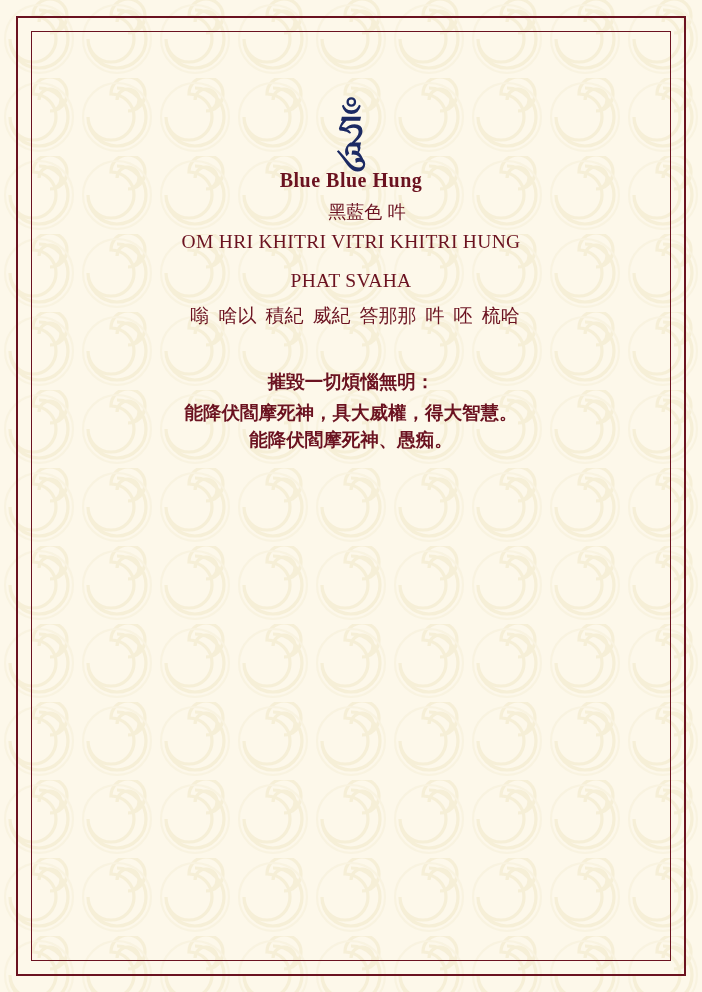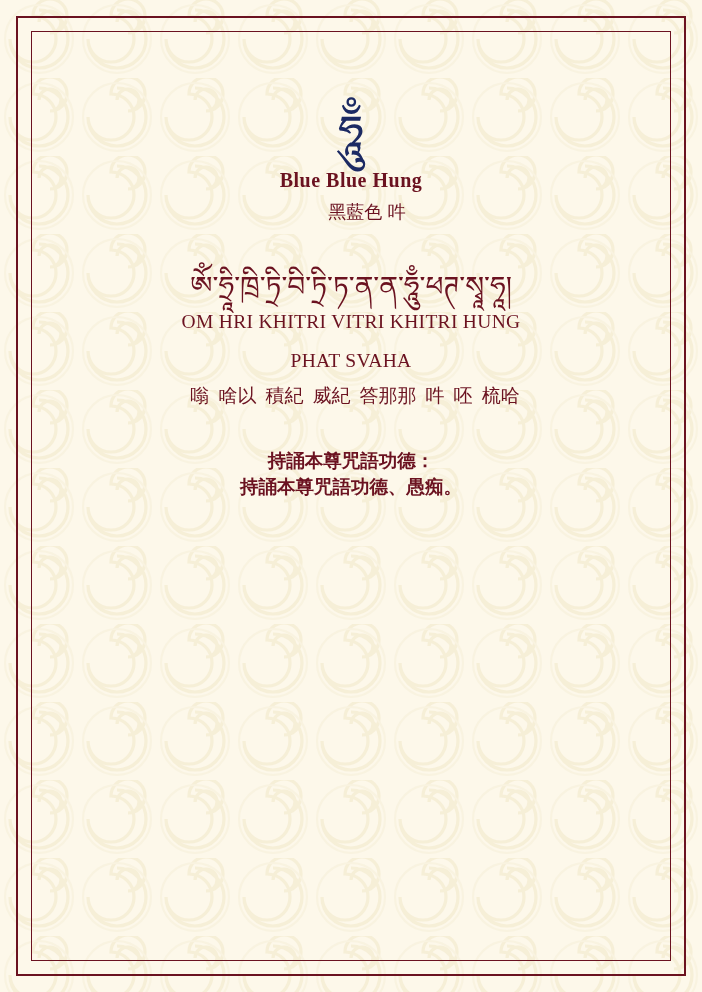--- a/index.html
+++ b/index.html
@@ -156,22 +156,22 @@
   <div class="border-outer"></div>
   <div class="border-inner"></div>
 
   <div class="content">
 
     <div class="seed-syllable">ཧཱུྃ</div>
 
     <div class="title-en">Blue Blue Hung</div>
     <div class="title-zh">黑藍色 吽</div>
 
-    <div class="mantra-tib">ཨོཾ་ཧྲཱི་ཁྲི་ཏྲི་བི་ཏྲི་ཏ་ན་ན་ཧཱུྃ་ཕཊ་སྭཱ་ཧཱ།</div>
     <div class="mantra-roman">OM HRI KHITRI VITRI KHITRI HUNG</div>
     <div class="mantra-roman" style="margin-top:16px">PHAT SVAHA</div>
     <div class="mantra-zh">嗡 啥以 積紀 威紀 答那那 吽 呸 梳哈</div>
 
-    <div class="benefit-heading">持誦本尊咒語功德：</div>
-    <div class="benefit-line" style="margin-top:2px">持誦本尊咒語功德、愚痴。</div>
+    <div class="benefit-heading">摧毀一切煩惱無明：</div>
+    <div class="benefit-line">能降伏閻摩死神，具大威權，得大智慧。</div>
+    <div class="benefit-line" style="margin-top:2px">能降伏閻摩死神、愚痴。</div>
 
   </div>
 </div>
 
 </body></html>

